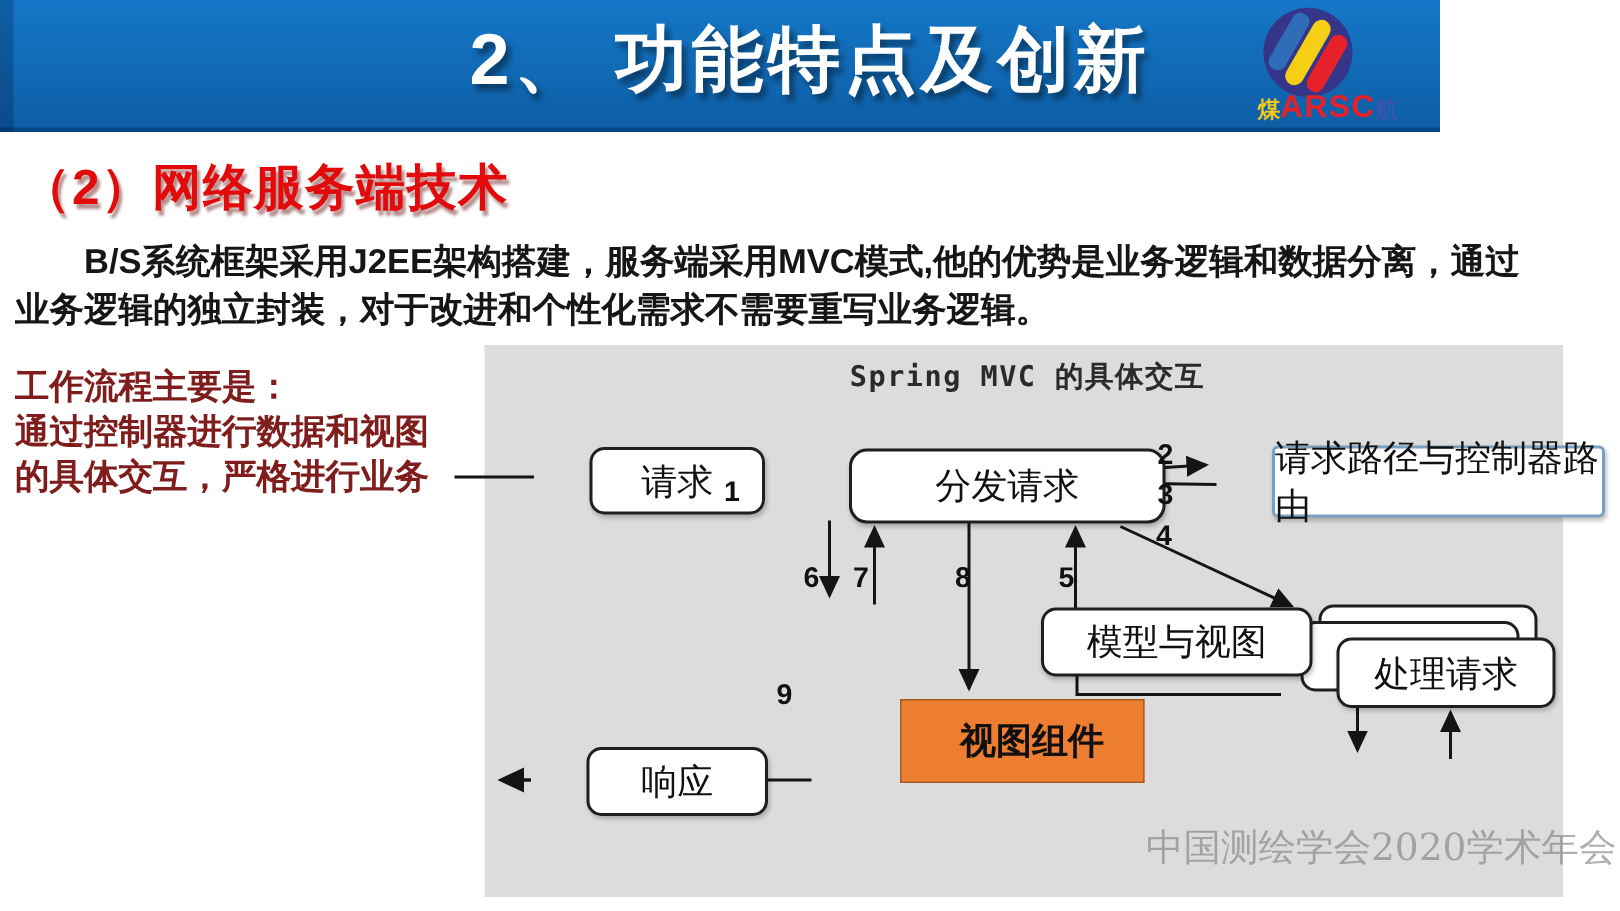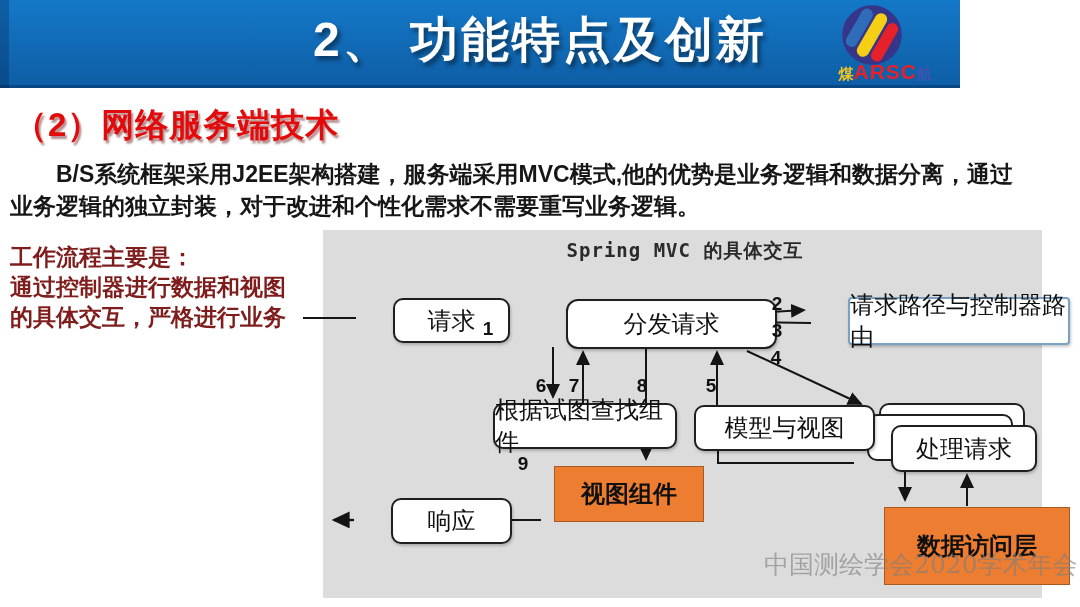--- a/index.html
+++ b/index.html
@@ -115,41 +115,35 @@
 
   <div class="box" style="left:357px;top:298px;width:113px;height:41px;">
     <span>请求</span>
   </div>
   <div class="box" style="left:530px;top:299px;width:207px;height:46px;border-radius:12px;">
     <span>分发请求</span>
   </div>
   <div class="box routing" style="left:812px;top:297px;width:218px;height:44px;">
     <span>请求路径与控制器路由</span>
   </div>
-  <div class="box" style="left:457px;top:403px;width:180px;height:42px;">
-    <span>根据试图查找组件</span>
-  </div>
   <div class="box" style="left:658px;top:405px;width:177px;height:42px;">
     <span>模型与视图</span>
   </div>
 
   <div class="stack" style="left:879px;top:403px;width:142px;height:43px;"></div>
   <div class="stack" style="left:867px;top:414px;width:142px;height:43px;"></div>
   <div class="box" style="left:855px;top:425px;width:142px;height:43px;">
     <span>处理请求</span>
   </div>
 
-  <div class="box orange" style="left:518px;top:466px;width:148px;height:54px;">
+  <div class="box orange" style="left:564px;top:466px;width:148px;height:54px;padding-left:13px;">
     <span>视图组件</span>
   </div>
   <div class="box" style="left:355px;top:498px;width:117px;height:42px;">
     <span>响应</span>
-  </div>
-  <div class="box orange" style="left:848px;top:507px;width:184px;height:76px;">
-    <span>数据访问层</span>
   </div>
 
   <div class="step-num" style="left:488px;top:329px;">1</div>
   <div class="step-num" style="left:777px;top:304px;">2</div>
   <div class="step-num" style="left:777px;top:331px;">3</div>
   <div class="step-num" style="left:776px;top:358px;">4</div>
   <div class="step-num" style="left:711px;top:386px;">5</div>
   <div class="step-num" style="left:541px;top:386px;">6</div>
   <div class="step-num" style="left:574px;top:386px;">7</div>
   <div class="step-num" style="left:642px;top:386px;">8</div>

